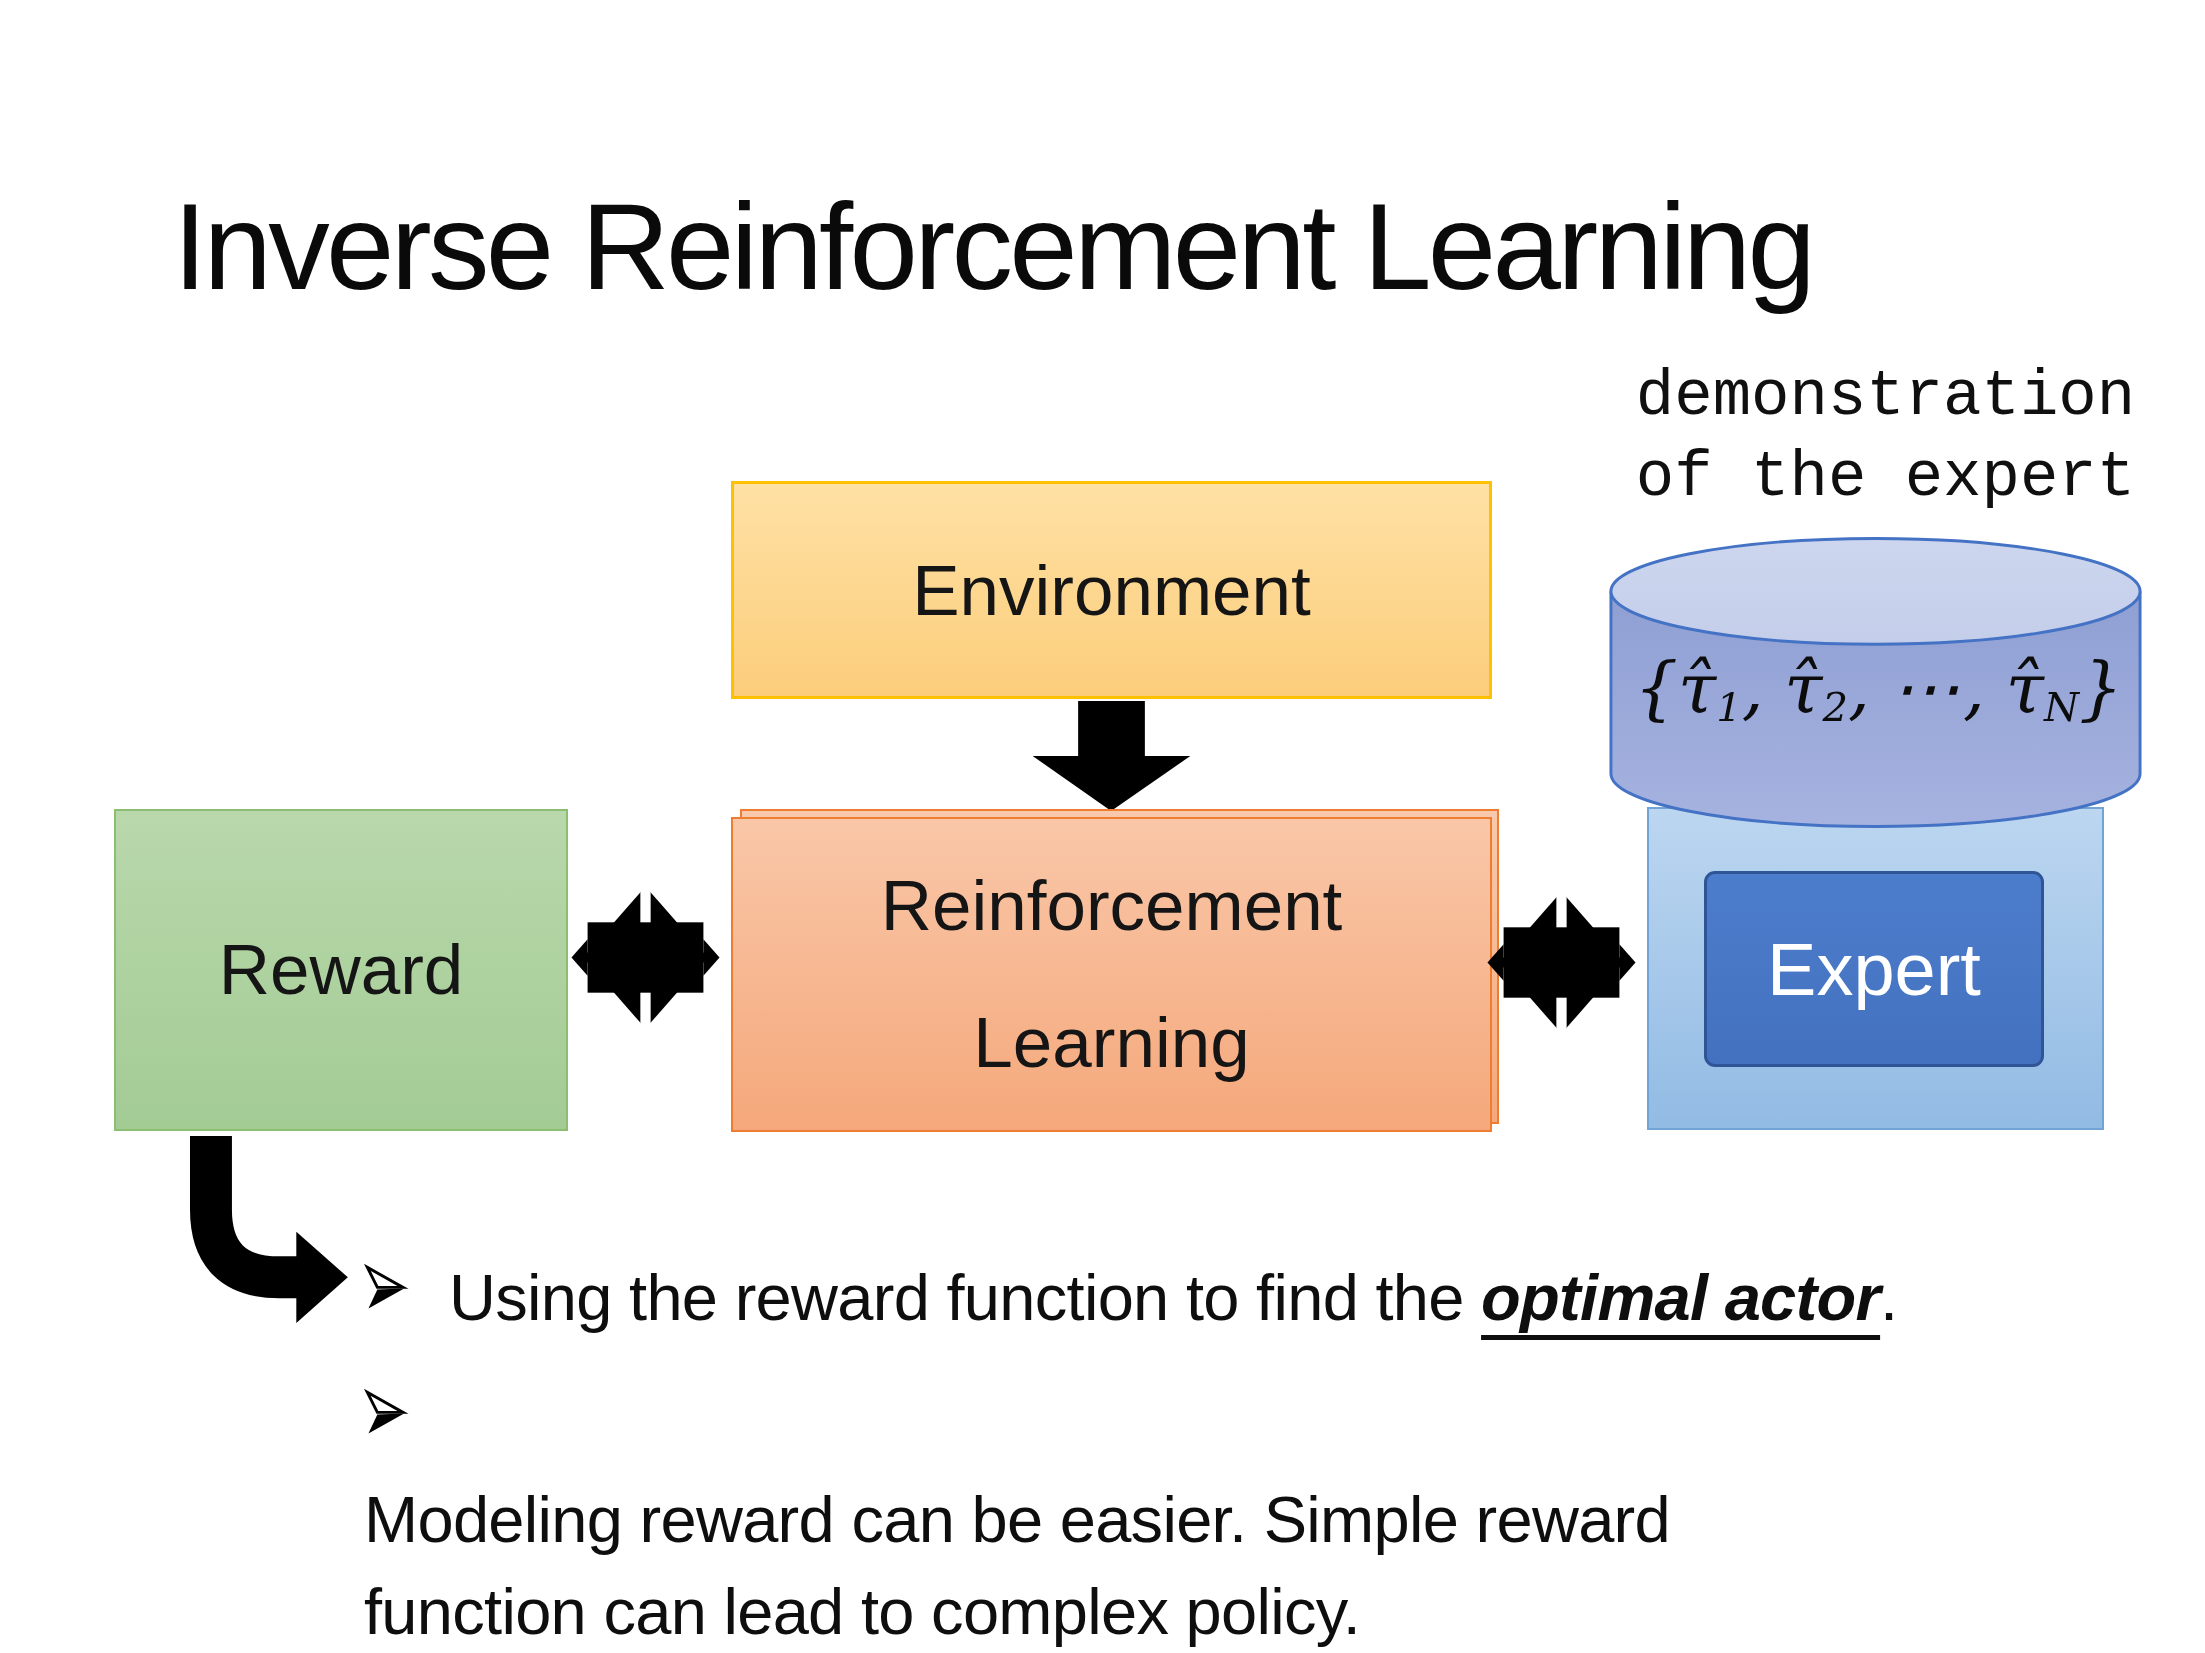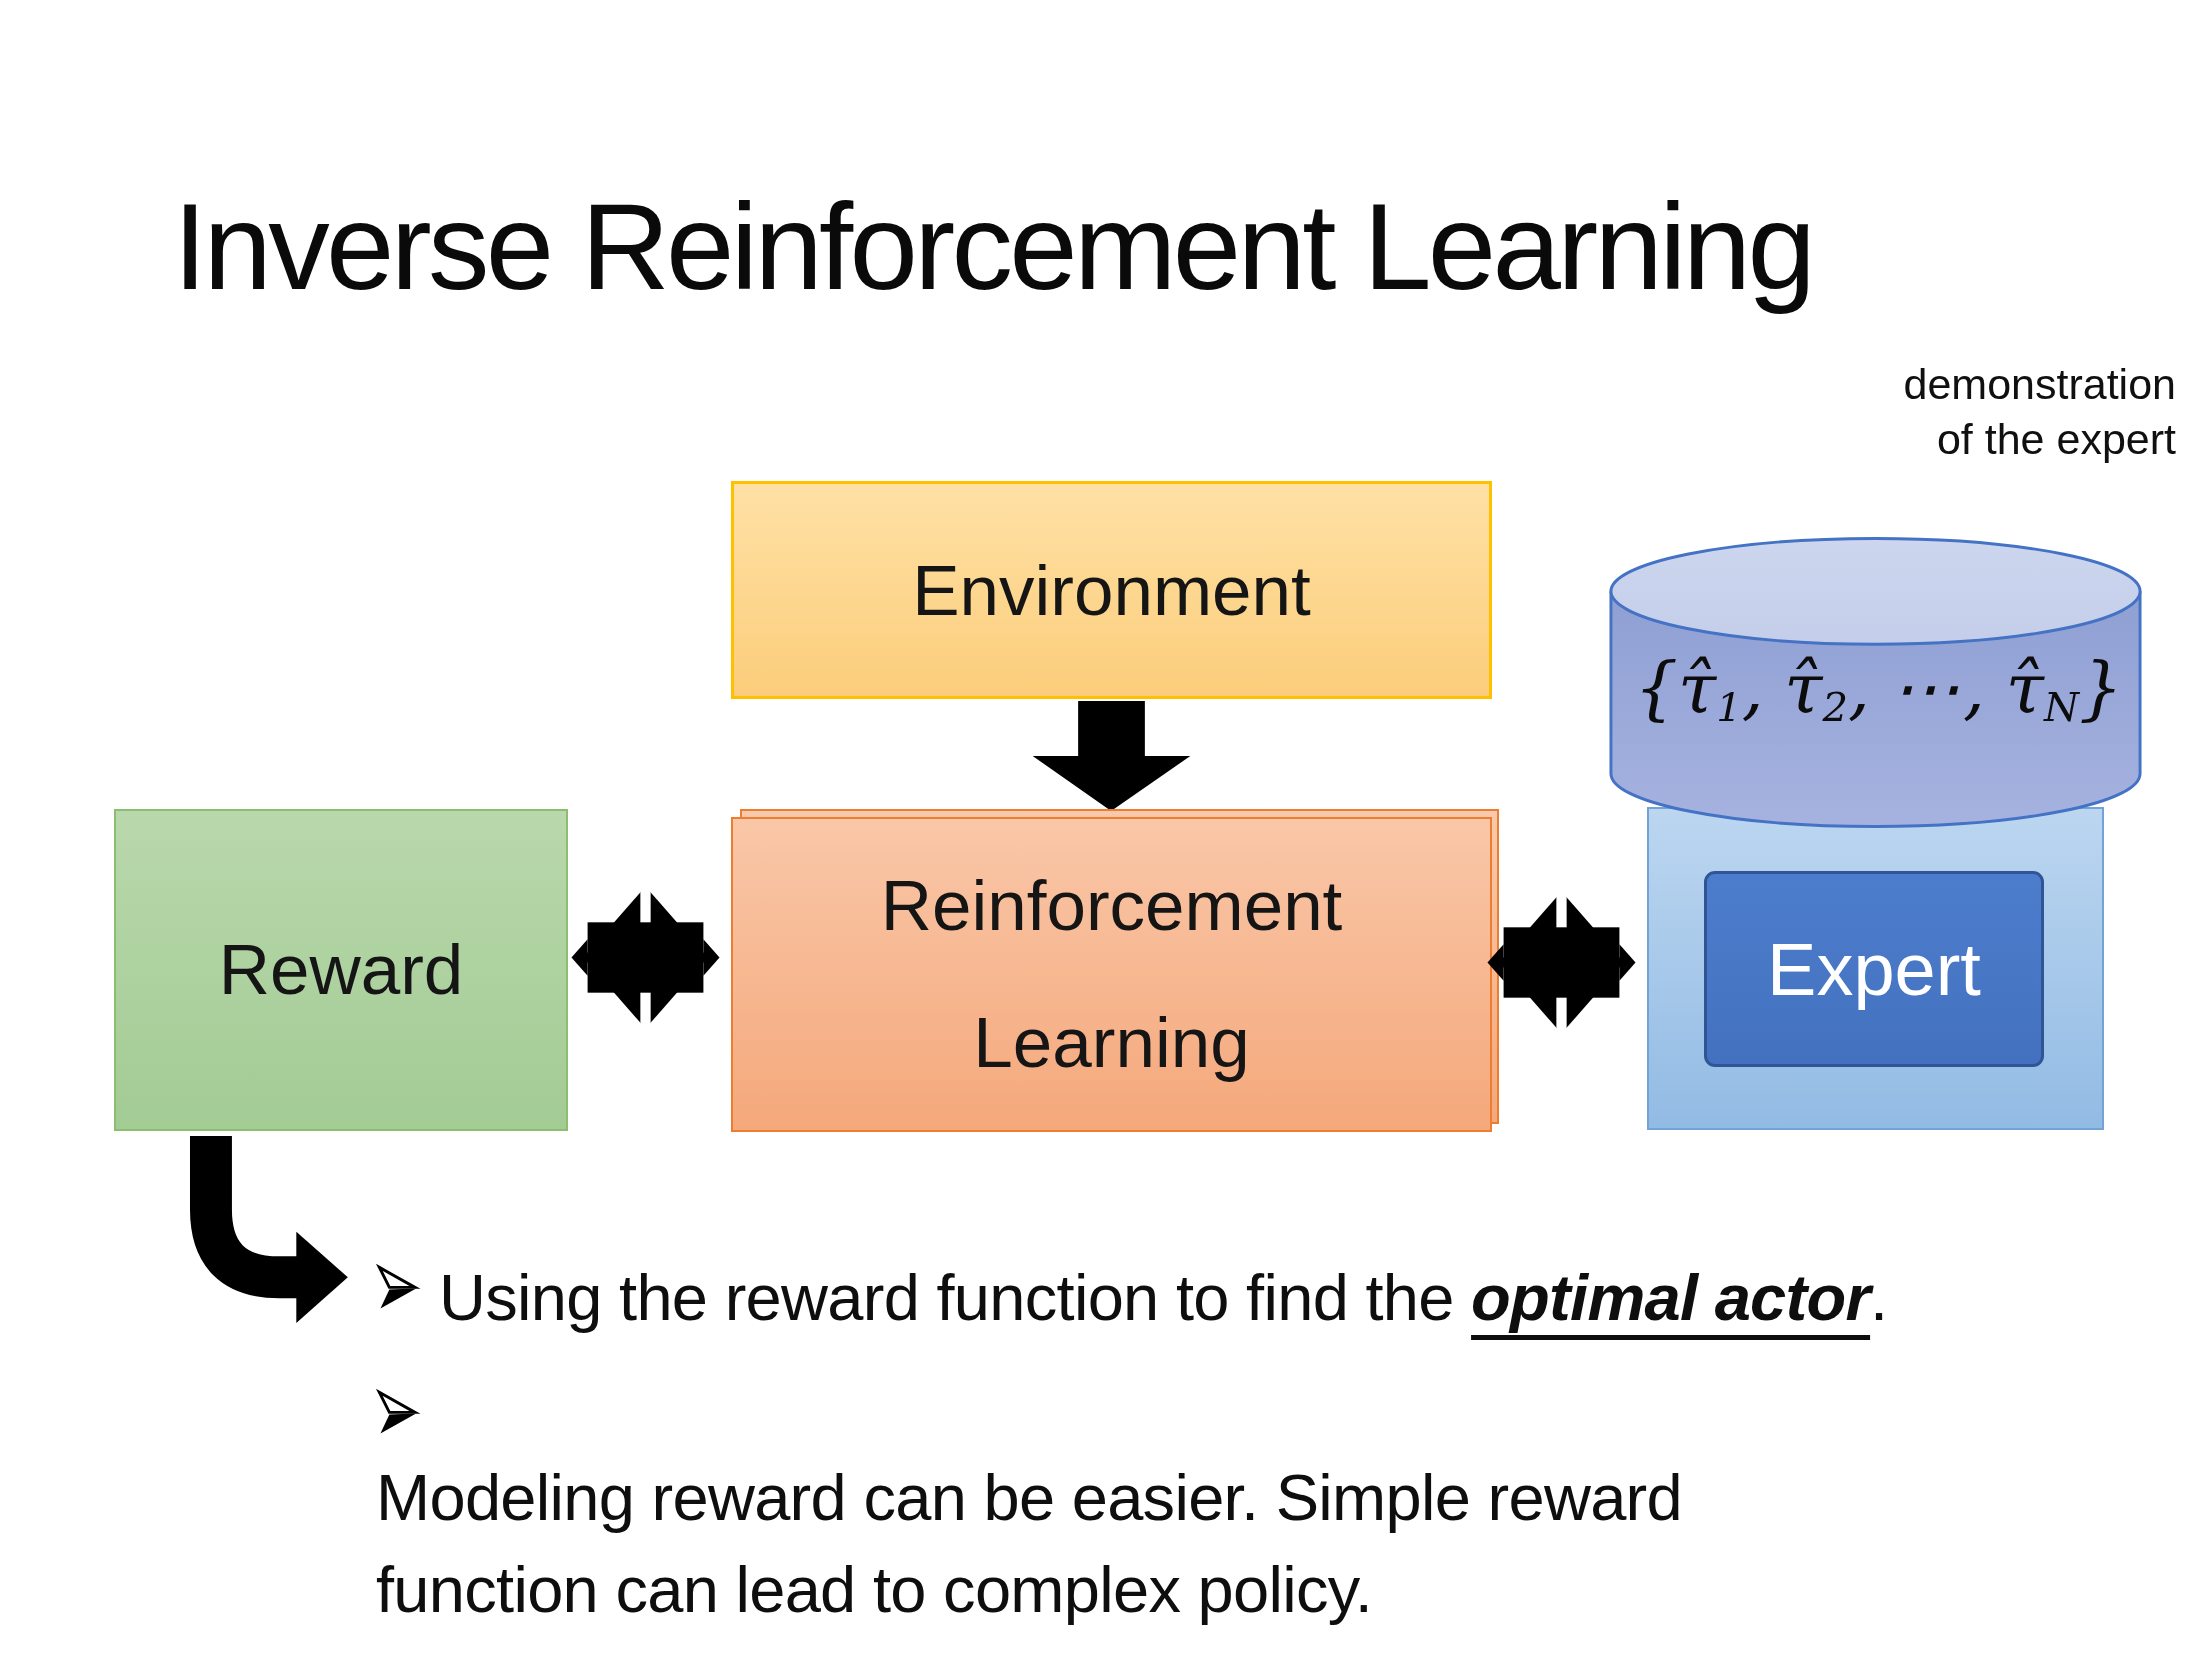--- a/index.html
+++ b/index.html
@@ -6,22 +6,22 @@
   body{
     width:2205px;height:1654px;position:relative;background:#ffffff;
     font-family:"Liberation Sans",sans-serif;color:#111;overflow:hidden;
   }
   .abs{position:absolute;}
   .title{
     left:173px;top:176px;font-size:123px;letter-spacing:-3.7px;color:#0a0a0a;
     white-space:nowrap;font-weight:400;
   }
   .caption{
-    left:1595px;top:357px;width:581px;text-align:right;
-    font-size:43px;line-height:1.27;color:#101010;
+    left:1595px;top:357px;width:581px;text-align:center;
+    font-size:64px;line-height:1.27;color:#101010;font-family:Liberation Mono, monospace;
   }
   .box{
     display:flex;align-items:center;justify-content:center;
     flex-direction:column;text-align:center;color:#151515;box-sizing:border-box;
   }
   .env-box{
     left:731px;top:481px;width:761px;height:218px;
     background:linear-gradient(180deg,#FFE1A5 0%,#FBCD7B 100%);
     border:3.7px solid #FFC000;font-size:71px;
   }
@@ -53,21 +53,21 @@
   .cylinder{left:1608px;top:534px;}
   .formula{
     left:1625px;top:648px;width:507px;text-align:center;
     font-family:"DejaVu Serif",serif;font-style:italic;
     font-size:69px;color:#0c0c0c;white-space:nowrap;
   }
   .formula sub{font-size:0.58em;vertical-align:-0.22em;}
   .formula .cm{margin-right:0.30em;}
   .formula .dots{margin-right:0.05em;}
   .bullet{
-    left:376px;display:flex;gap:14px;font-size:65px;color:#0e0e0e;
+    left:364px;display:flex;gap:36px;font-size:65px;color:#0e0e0e;
     letter-spacing:-0.7px;
   }
   .bullet .marker{flex:0 0 auto;margin-top:11.8px;}
   .bullet .b-text{line-height:1.42;}
   .em{
     font-weight:bold;font-style:italic;text-decoration:underline;
     text-decoration-thickness:5.1px;text-underline-offset:14.7px;
   }
   .b-line{display:block;}
 </style>

